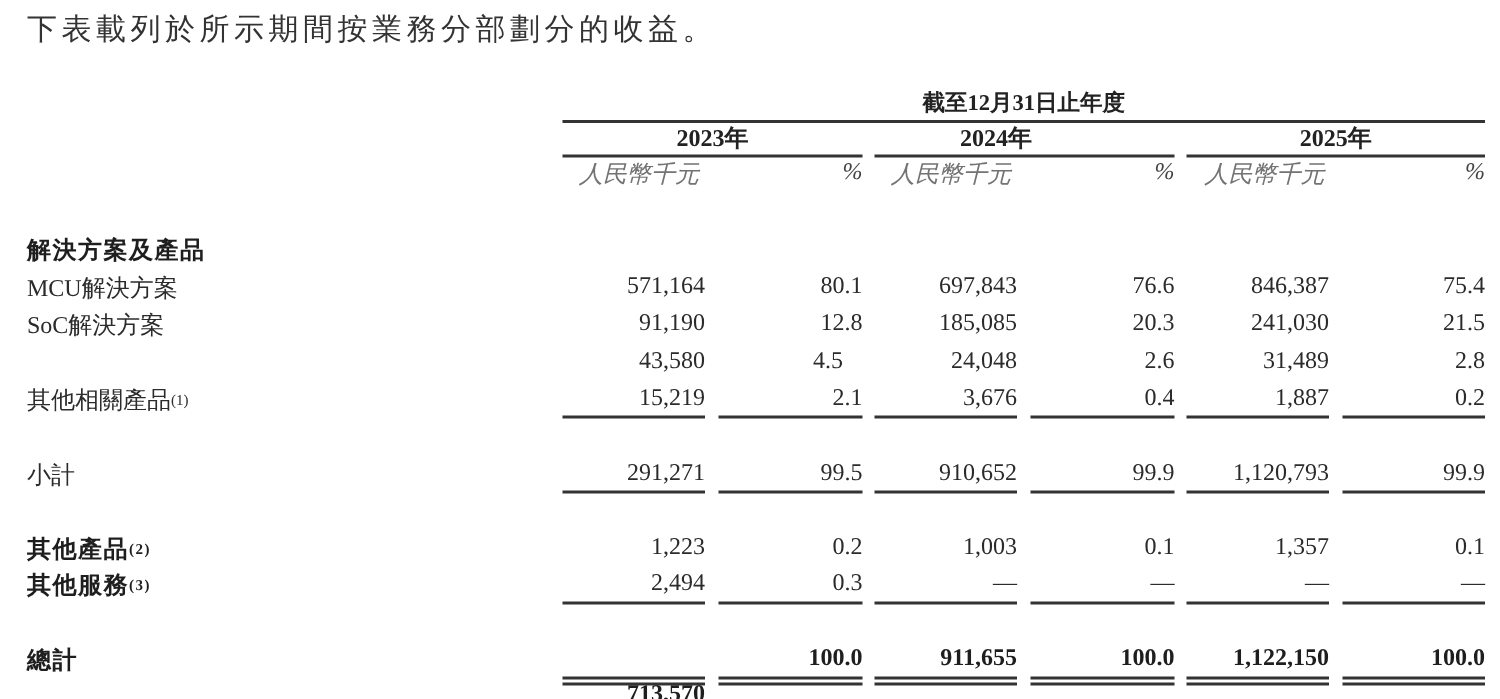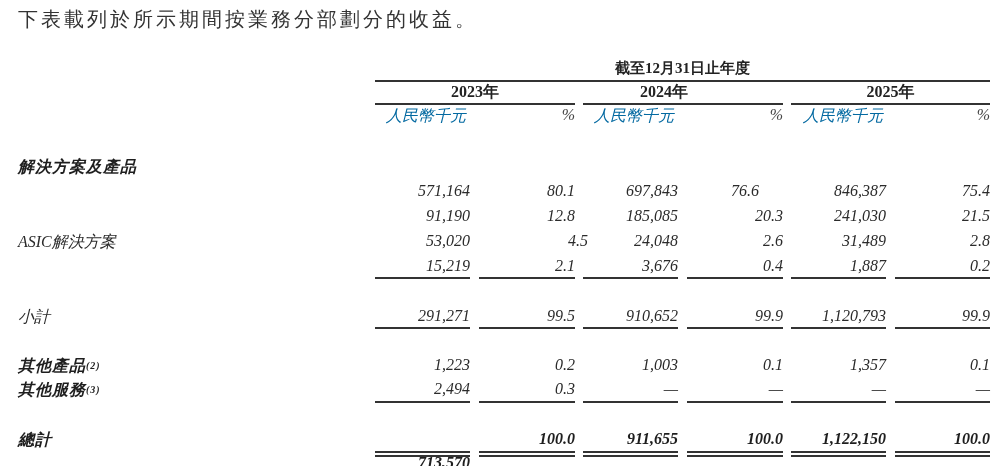--- a/index.html
+++ b/index.html
@@ -4,23 +4,23 @@
 <style>
   html, body { margin:0; padding:0; background:#ffffff; }
   body { width:1000px; height:466px; position:relative; overflow:hidden;
          font-family:"Liberation Serif","DejaVu Serif",serif; color:#2b2b2b; }
   .intro { position:absolute; left:18px; top:6px; font-size:20px; letter-spacing:3px; color:#333; }
   .hdr-period { position:absolute; left:375px; width:615px; top:59px; text-align:center;
                 font-size:15px; font-weight:bold; color:#222; }
   .line { position:absolute; height:0; border-top:2px solid #333; }
   .dline { position:absolute; height:2px; border-top:2px solid #333; border-bottom:2px solid #333; }
   .year { position:absolute; top:82px; text-align:center; font-size:16px; font-weight:bold; color:#222; }
-  .unit { position:absolute; top:106px; font-size:16px; font-style:italic; color:#0369a1; }
+  .unit { position:absolute; top:106px; font-size:16px; font-style:italic; color:#737373; }
   .pct { position:absolute; top:106px; font-size:16px; font-style:italic; color:#444; text-align:right; }
-  .row { position:absolute; left:0; width:1000px; height:22px; font-size:16px;font-style:italic; }
+  .row { position:absolute; left:0; width:1000px; height:22px; font-size:16px; }
   .row .label { position:absolute; left:18px; white-space:nowrap; }
   .row .label sup { font-size:10px; position:relative; top:-2px; vertical-align:baseline; }
   .row .cell { position:absolute; text-align:right; white-space:nowrap; }
   .bold { font-weight:bold; color:#1e1e1e; }
 </style>
 </head>
 <body>
 
 <div class="intro">下表載列於所示期間按業務分部劃分的收益。</div>
 
@@ -39,48 +39,50 @@
 <div class="unit" style="left:594px;">人民幣千元</div>
 <div class="pct" style="left:687px;width:96px;">%</div>
 <div class="unit" style="left:803px;">人民幣千元</div>
 <div class="pct" style="left:895px;width:95px;">%</div>
 
 <div class="row bold" style="top:157px;">
   <span class="label" style="letter-spacing:1px;">解決方案及產品</span>
 </div>
 
 <div class="row" style="top:182px;">
+  <span class="label">MCU解決方案</span>
   <span class="cell" style="left:375px;width:95px;">571,164</span>
   <span class="cell" style="left:479px;width:96px;">80.1</span>
   <span class="cell" style="left:583px;width:95px;">697,843</span>
-  <span class="cell" style="left:663px;width:96px;">76.6</span>
+  <span class="cell" style="left:687px;width:96px;">76.6</span>
   <span class="cell" style="left:791px;width:95px;">846,387</span>
   <span class="cell" style="left:895px;width:95px;">75.4</span>
 </div>
 
 <div class="row" style="top:207px;">
+  <span class="label">SoC解決方案</span>
   <span class="cell" style="left:375px;width:95px;">91,190</span>
   <span class="cell" style="left:479px;width:96px;">12.8</span>
   <span class="cell" style="left:583px;width:95px;">185,085</span>
   <span class="cell" style="left:687px;width:96px;">20.3</span>
   <span class="cell" style="left:791px;width:95px;">241,030</span>
   <span class="cell" style="left:895px;width:95px;">21.5</span>
 </div>
 
 <div class="row" style="top:232px;">
-  <span class="label">ASIC解決方案</span>
-  <span class="cell" style="left:375px;width:95px;">53,020</span>
-  <span class="cell" style="left:492px;width:96px;text-align:right;">4.5</span>
+  <span class="cell" style="left:375px;width:95px;">43,580</span>
+  <span class="cell" style="left:466px;width:96px;text-align:right;">4.5</span>
   <span class="cell" style="left:583px;width:95px;">24,048</span>
   <span class="cell" style="left:687px;width:96px;">2.6</span>
   <span class="cell" style="left:791px;width:95px;">31,489</span>
   <span class="cell" style="left:895px;width:95px;">2.8</span>
 </div>
 
 <div class="row" style="top:257px;">
+  <span class="label"><span>其他相關產品</span><sup>(1)</sup></span>
   <span class="cell" style="left:375px;width:95px;">15,219</span>
   <span class="cell" style="left:479px;width:96px;">2.1</span>
   <span class="cell" style="left:583px;width:95px;">3,676</span>
   <span class="cell" style="left:687px;width:96px;">0.4</span>
   <span class="cell" style="left:791px;width:95px;">1,887</span>
   <span class="cell" style="left:895px;width:95px;">0.2</span>
 </div>
 
 <div class="line" style="left:375px;width:95px;top:277px;"></div>
 <div class="line" style="left:479px;width:96px;top:277px;"></div>

